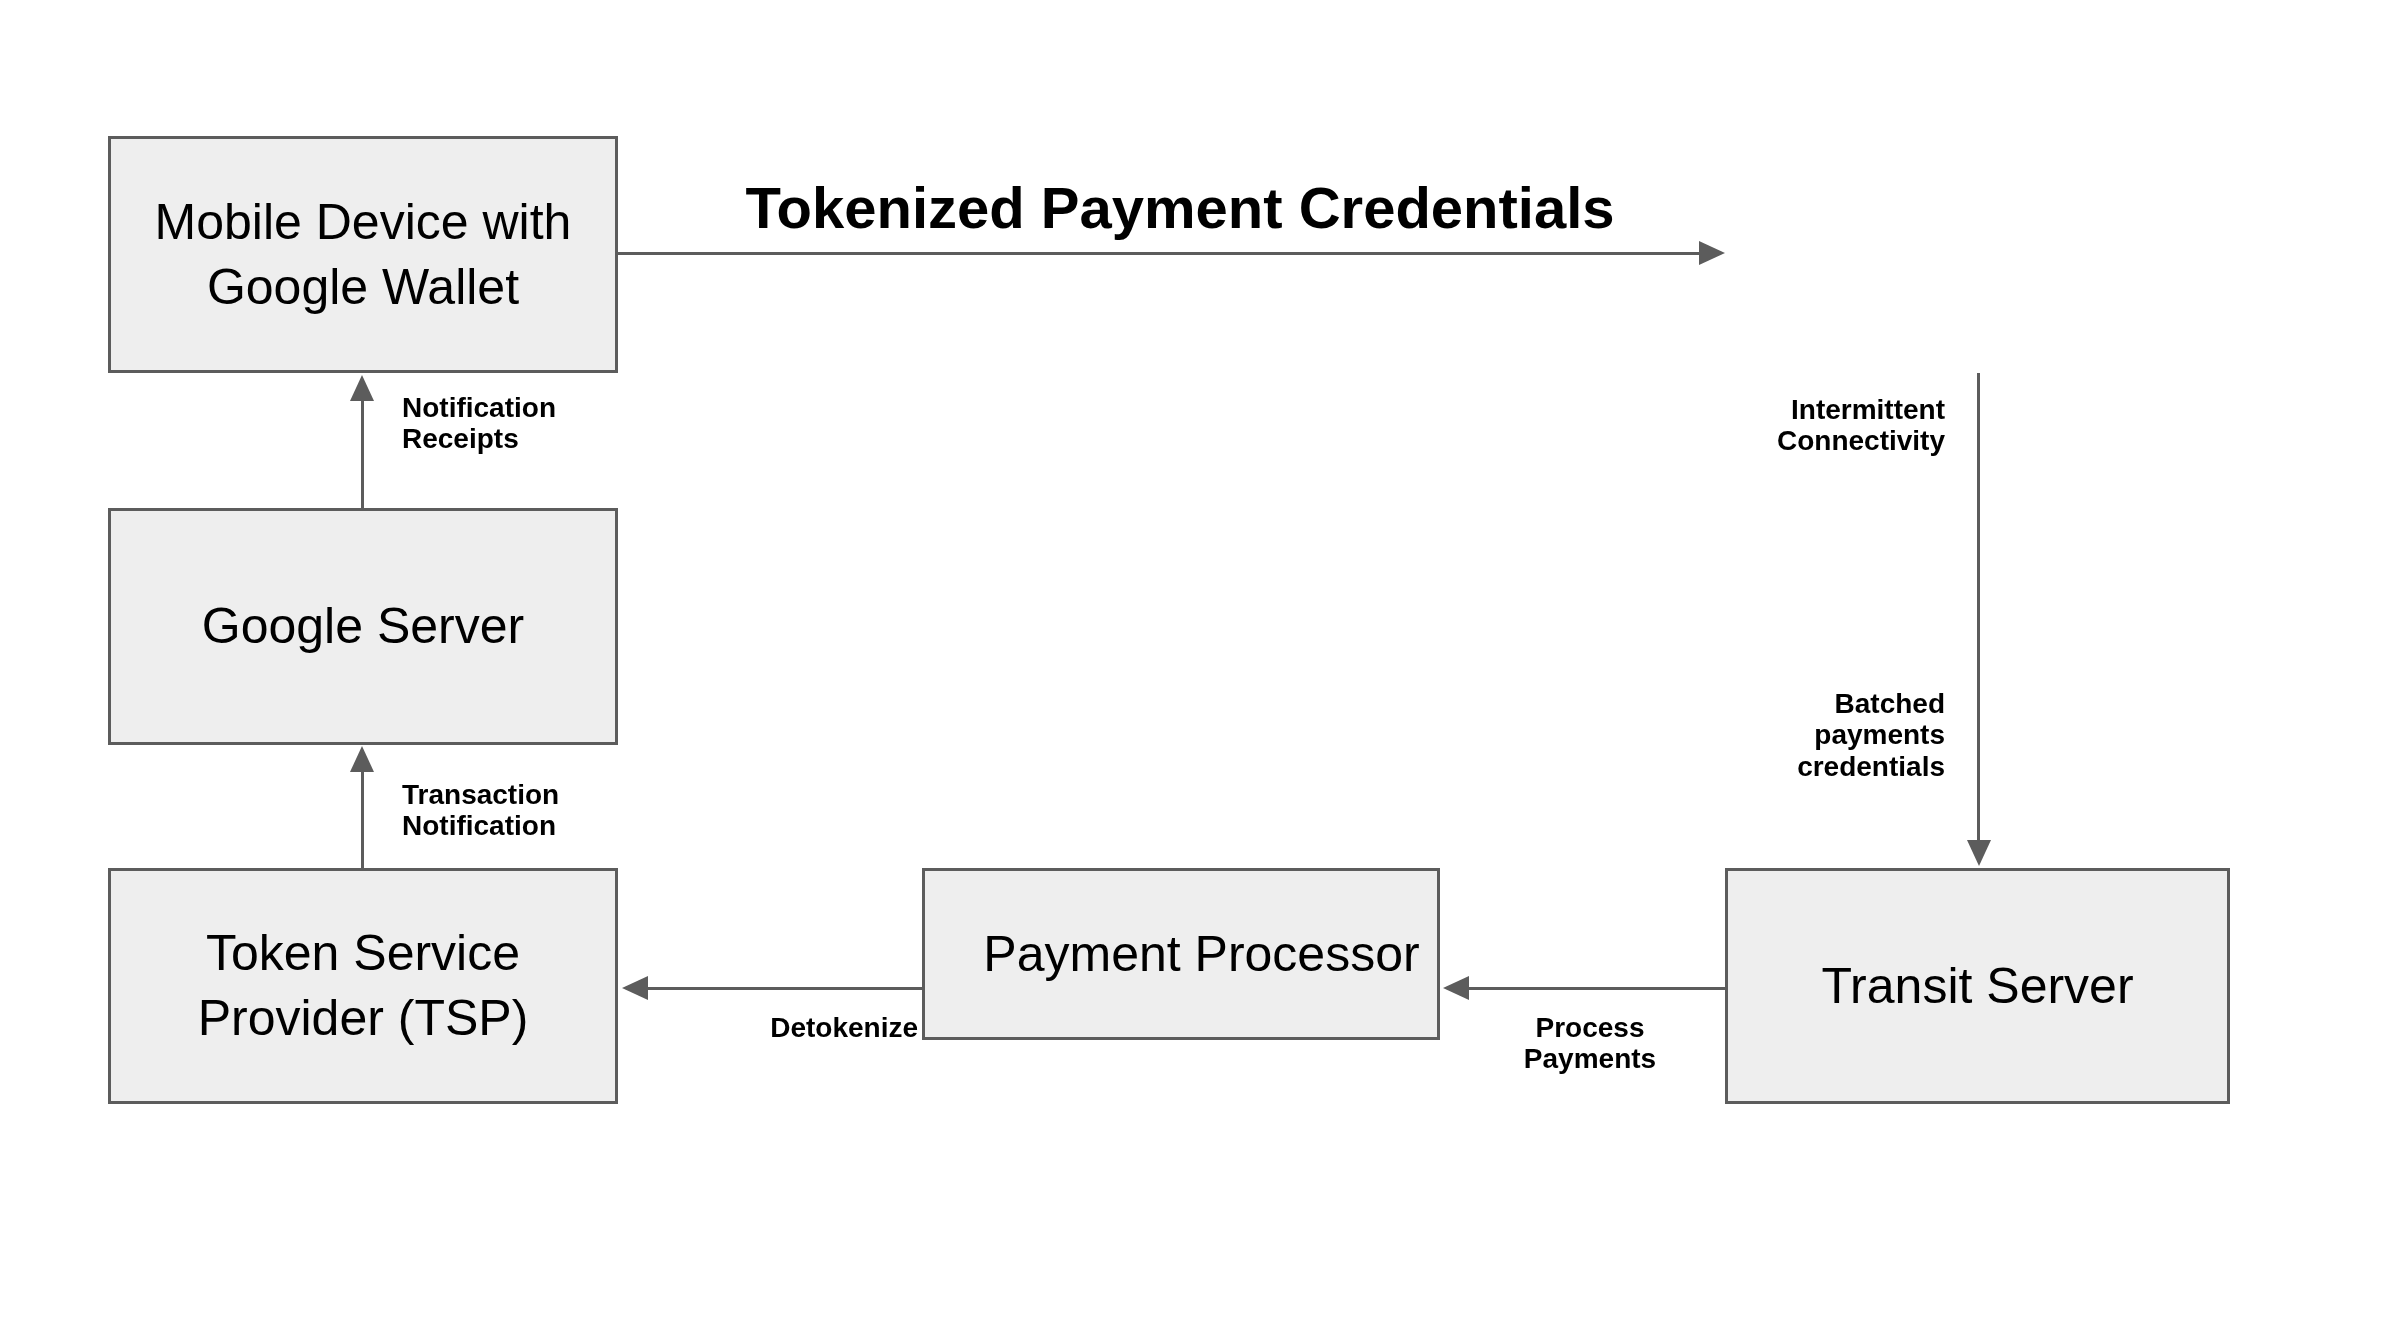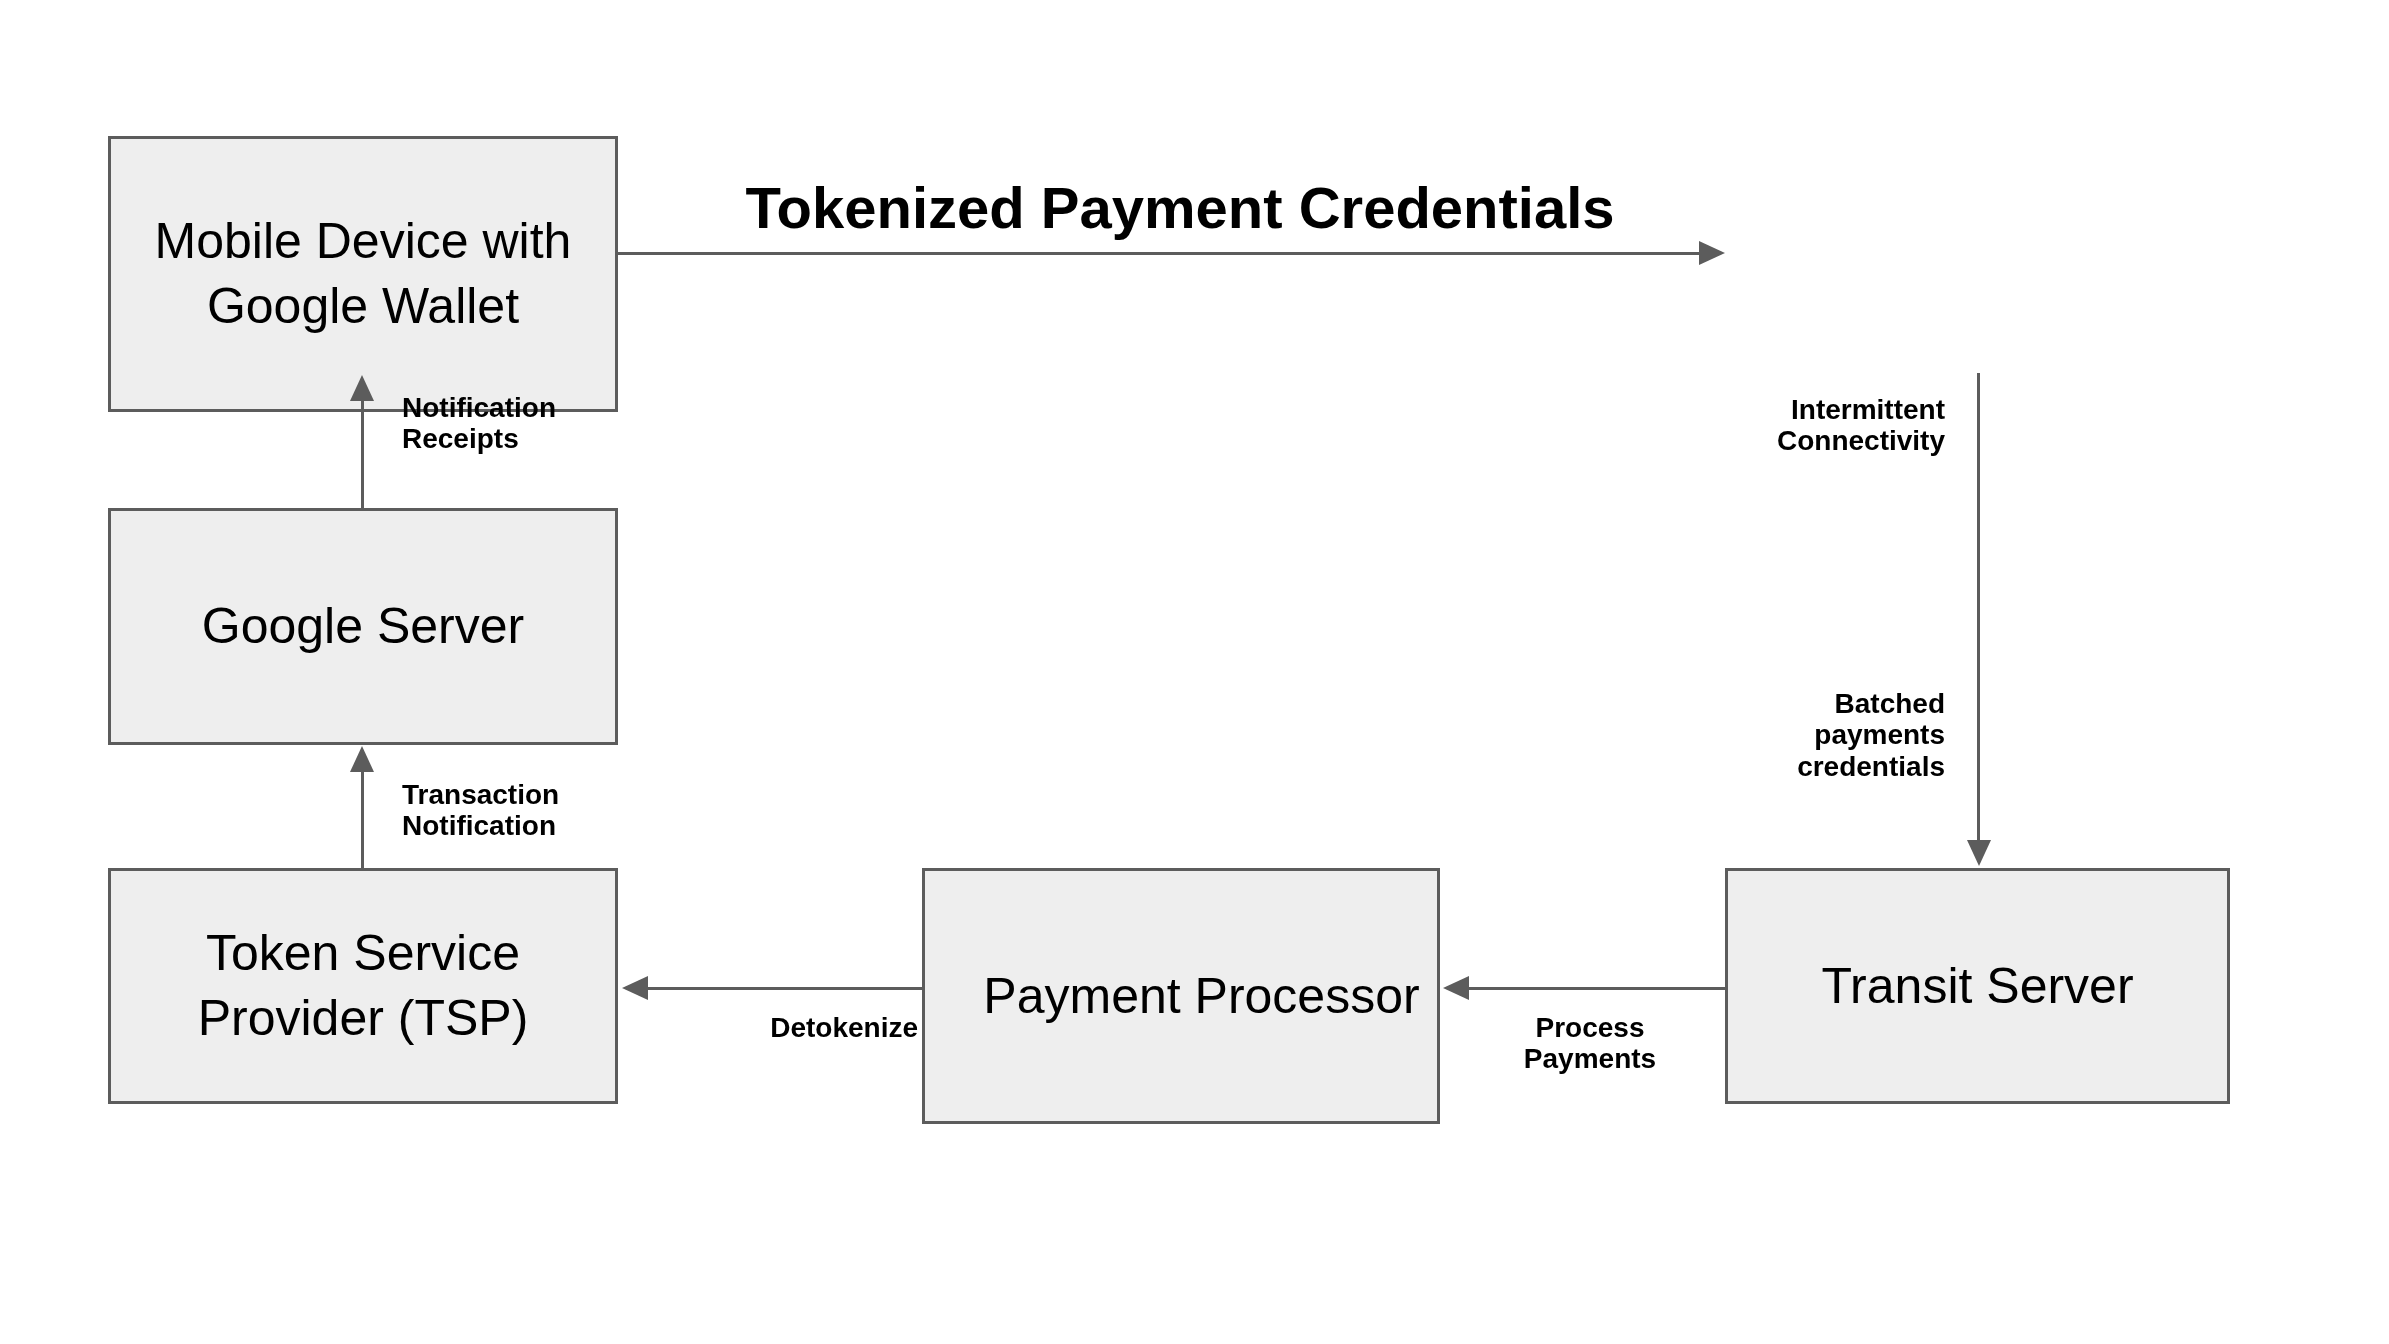--- a/index.html
+++ b/index.html
@@ -18,25 +18,25 @@
     box-sizing: border-box;
     display: flex;
     align-items: center;
     justify-content: center;
     text-align: center;
     font-size: 50px;
     line-height: 1.3;
     color: var(--text, #000000);
     white-space: pre-line;
   }
-  .n-mobile          { left: 108px;  top: 136px; width: 510px; height: 276px; }
+  .n-mobile          { left: 108px;  top: 136px; width: 510px; height: 237px; }
   .n-transit-reader  { left: 1725px; top: 136px; width: 505px; height: 237px; }
   .n-google-server   { left: 108px;  top: 508px; width: 510px; height: 237px; }
   .n-tsp             { left: 108px;  top: 868px; width: 510px; height: 236px; }
-  .n-payment-proc    { left: 922px;  top: 868px; width: 518px; height: 256px; padding-left: 41px; }
+  .n-payment-proc    { left: 922px;  top: 868px; width: 518px; height: 172px; padding-left: 41px; }
   .n-transit-server  { left: 1725px; top: 868px; width: 505px; height: 236px; }
 
   .line {
     position: absolute;
     background: var(--arrow, #5c5c5c);
   }
   .head {
     position: absolute;
     width: 0; height: 0;
   }

